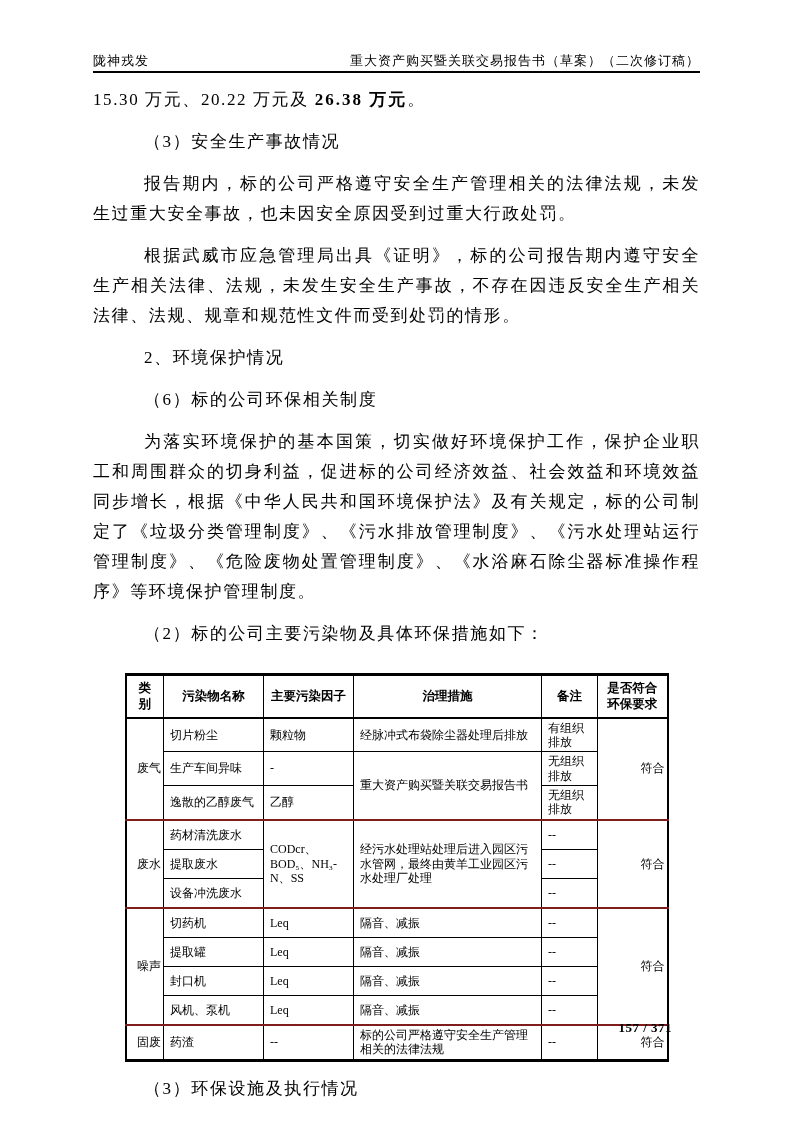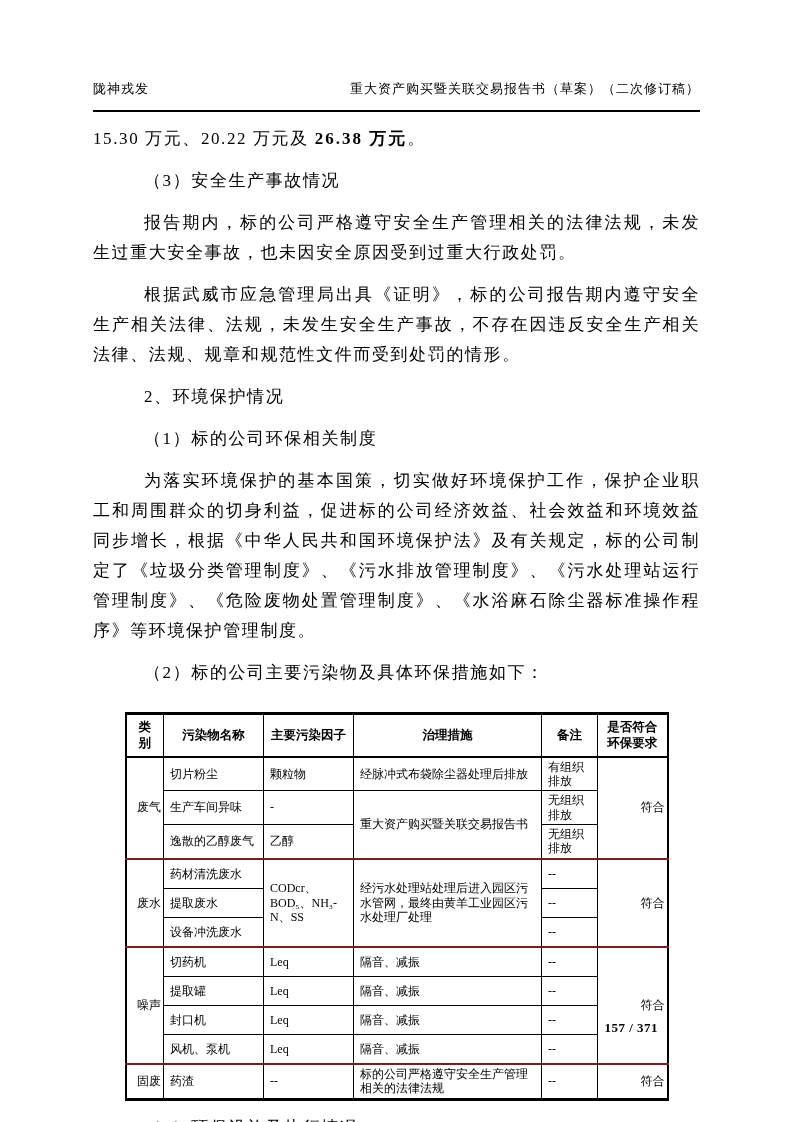--- a/index.html
+++ b/index.html
@@ -8,23 +8,23 @@
     width:793px; height:1122px;
     background:#ffffff;
     color:#000;
     font-family:"Liberation Serif","DejaVu Serif",serif;
     box-sizing:border-box;
     padding:0 93px;
     overflow:hidden;
   }
   .doc-header {
     display:flex; justify-content:space-between; align-items:flex-end;
-    padding-top:52px; padding-bottom:12px;
+    padding-top:52px; padding-bottom:1px;
     border-bottom:2px solid #000;
-    font-size:13px; letter-spacing:1px;margin-top:28px;
+    font-size:13px; letter-spacing:1px;
   }
   .doc-header span { white-space:nowrap; }
   p.body {
     margin:12px 0;
     font-size:17px;
     line-height:30px;
     letter-spacing:1.6px;
     text-align:justify;
   }
   p.indent { text-indent:3em; }
@@ -49,21 +49,21 @@
     line-height:1.2;
     height:24px;
     vertical-align:middle;
     word-break:break-word;
     text-align:left;
   }
   .ptable td.cat, .ptable td.ok { text-align:right; padding:2px 2px; }
   .ptable tr.gs td { border-top:2px solid #7f1d1d; }
   .page-number {
     position:absolute;
-    top:1020px; right:135px;
+    top:1020px; right:121px;
     font-size:13px; font-weight:700;
     letter-spacing:0.5px;
   }
 </style>
 </head>
 <body>
 
 <div class="page">
 
   <div class="doc-header">
@@ -74,21 +74,21 @@
   <p class="body"><span>15.30 万元、20.22 万元及 </span><b class="strong-num">26.38 万元</b><span>。</span></p>
 
   <p class="body indent">（3）安全生产事故情况</p>
 
   <p class="body indent">报告期内，标的公司严格遵守安全生产管理相关的法律法规，未发生过重大安全事故，也未因安全原因受到过重大行政处罚。</p>
 
   <p class="body indent">根据武威市应急管理局出具《证明》，标的公司报告期内遵守安全生产相关法律、法规，未发生安全生产事故，不存在因违反安全生产相关法律、法规、规章和规范性文件而受到处罚的情形。</p>
 
   <p class="body indent">2、环境保护情况</p>
 
-  <p class="body indent">（1）标的公司环保相关制度</p>
+  <p class="body indent">（6）标的公司环保相关制度</p>
 
   <p class="body indent">为落实环境保护的基本国策，切实做好环境保护工作，保护企业职工和周围群众的切身利益，促进标的公司经济效益、社会效益和环境效益同步增长，根据《中华人民共和国环境保护法》及有关规定，标的公司制定了《垃圾分类管理制度》、《污水排放管理制度》、《污水处理站运行管理制度》、《危险废物处置管理制度》、《水浴麻石除尘器标准操作程序》等环境保护管理制度。</p>
 
   <p class="body indent">（2）标的公司主要污染物及具体环保措施如下：</p>
 
   <table class="ptable">
     <colgroup>
       <col style="width:38px">
         <col style="width:100px">
         <col style="width:90px">

